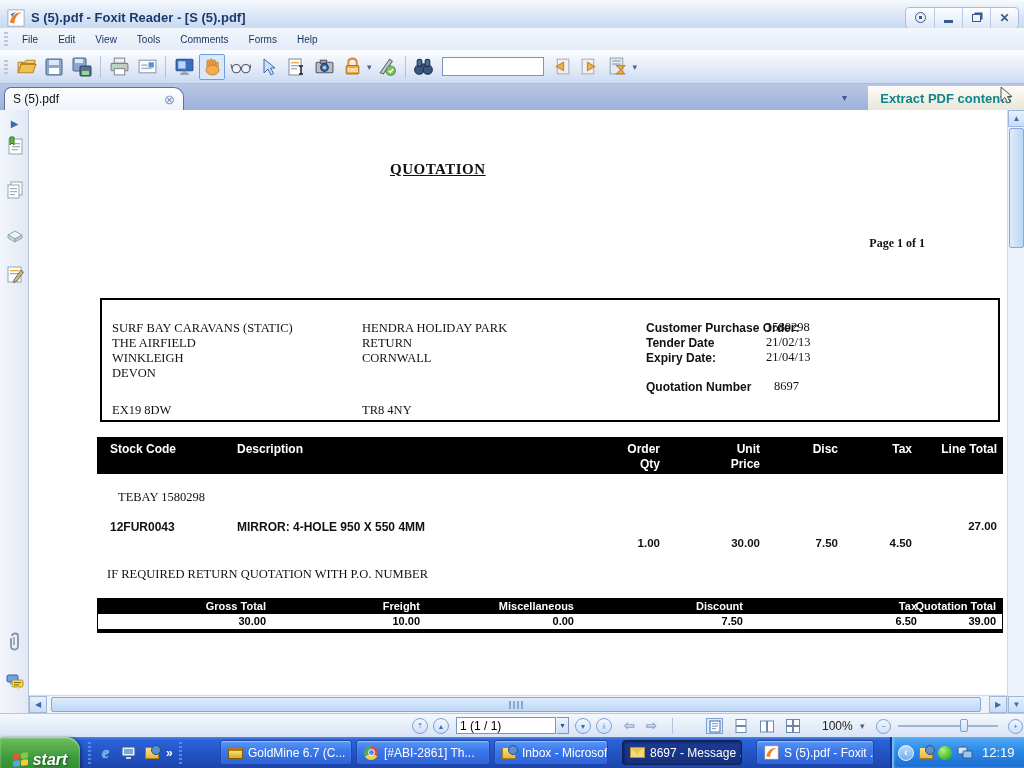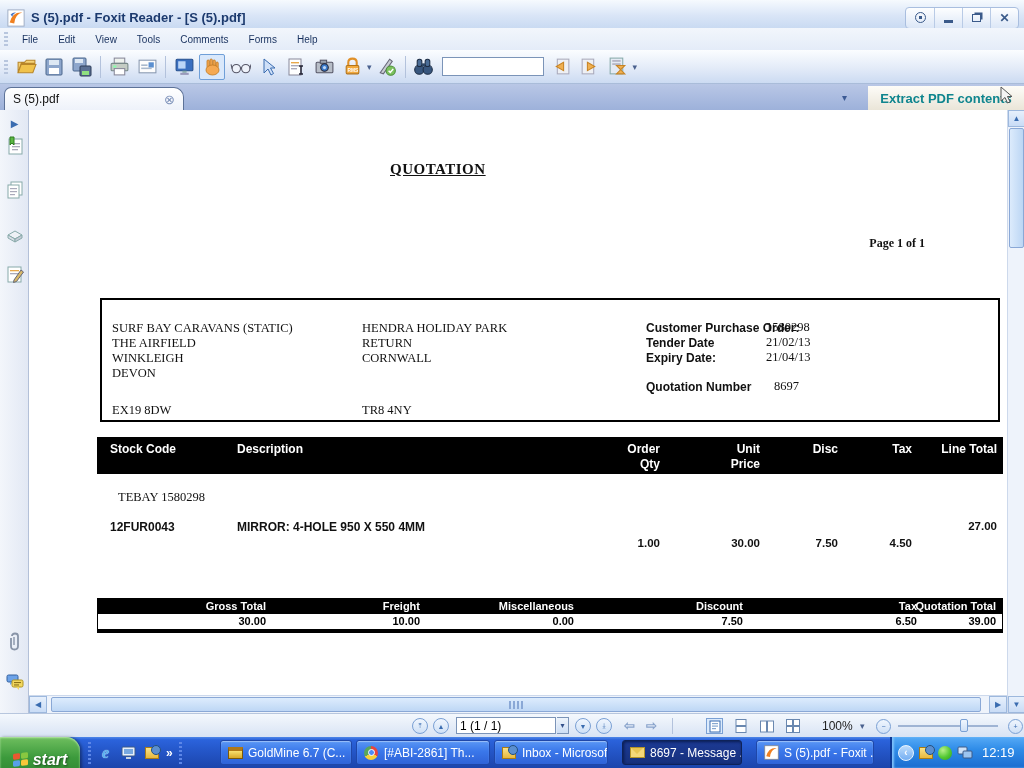--- a/index.html
+++ b/index.html
@@ -452,20 +452,21 @@
       <div class="abs" style="left:88px;top:380px;font-size:12.5px">TEBAY 1580298</div>
 
       <span class="abs item-sans" style="left:80px;top:410px">12FUR0043</span>
       <span class="abs item-sans" style="left:207px;top:410px">MIRROR: 4-HOLE 950 X 550 4MM</span>
       <span class="abs item-num" style="right:10px;top:410px">27.00</span>
       <span class="abs item-num" style="right:347px;top:427px">1.00</span>
       <span class="abs item-num" style="right:247px;top:427px">30.00</span>
       <span class="abs item-num" style="right:169px;top:427px">7.50</span>
       <span class="abs item-num" style="right:95px;top:427px">4.50</span>
 
+      <div class="abs" style="left:77px;top:457px;font-size:12.5px">IF REQUIRED RETURN QUOTATION WITH P.O. NUMBER</div>
 
       <div class="abs totals">
         <div class="totals-head">
           <span class="tt" style="right:736px">Gross Total</span>
           <span class="tt" style="right:582px">Freight</span>
           <span class="tt" style="right:428px">Miscellaneous</span>
           <span class="tt" style="right:259px">Discount</span>
           <span class="tt" style="right:85px">Tax</span>
           <span class="tt" style="right:6px">Quotation Total</span>
         </div>

